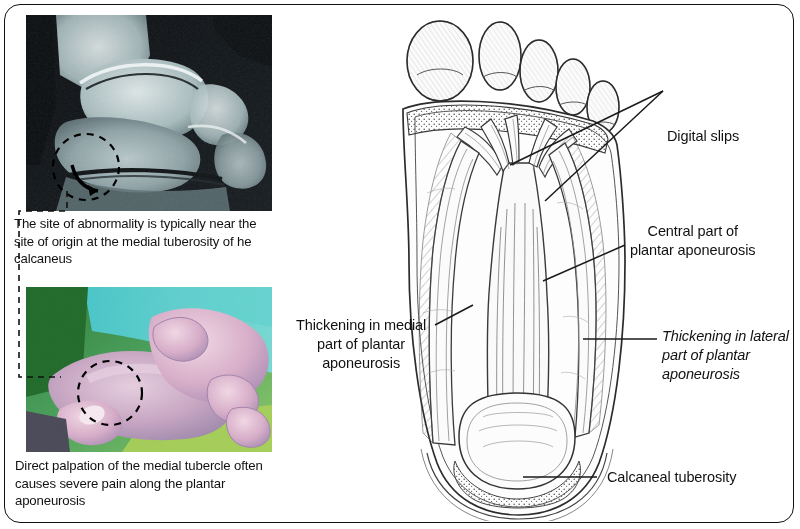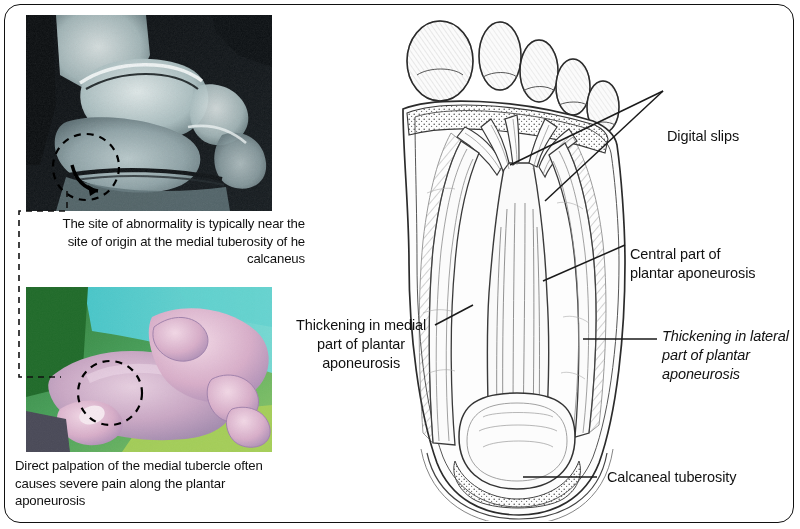--- a/index.html
+++ b/index.html
@@ -15,36 +15,36 @@
   
   .panel{position:absolute;overflow:hidden;}
 
   #mri-panel{left:21px; top:10px; width:246px; height:196px; background:#0b0f12;}
   #photo-panel{left:21px; top:282px; width:246px; height:165px; background:#2d6a3a;}
 
   .caption{
     position:absolute; color:#111; font-size:13.2px; line-height:17.5px;
     font-stretch:condensed; letter-spacing:-0.15px; width:262px;
   }
-  #mri-caption{left:38px; top:210px;text-align:right;}
+  #mri-caption{left:9px; top:210px;}
   #photo-caption{left:10px; top:452px;}
 
   
   #dashed-connector{position:absolute; left:0; top:0; width:800px; height:529px; pointer-events:none;}
 
   
   #foot-art{position:absolute; left:388px; top:8px; width:250px; height:508px;}
   #leaders{position:absolute; left:0; top:0; width:800px; height:529px; pointer-events:none;}
 
   .label{
     position:absolute; color:#111; font-size:14.5px; line-height:19px;
     font-stretch:condensed; letter-spacing:-0.1px; white-space:pre-line;
   }
   #label-digital-slips{left:662px; top:74px;margin-top:48px;}
-  #label-central{left:625px; top:240px;}
+  #label-central{left:625px; top:217px;text-align:center;}
   #label-lateral{left:657px; top:322px;font-style:italic;}
   #label-medial{left:291px; top:311px; text-align:center;}
   #label-calcaneal{left:602px; top:463px;}
 </style>
 </head>
 <body>
 
 <div id="figure-frame">
 
   <div class="panel" id="mri-panel">

